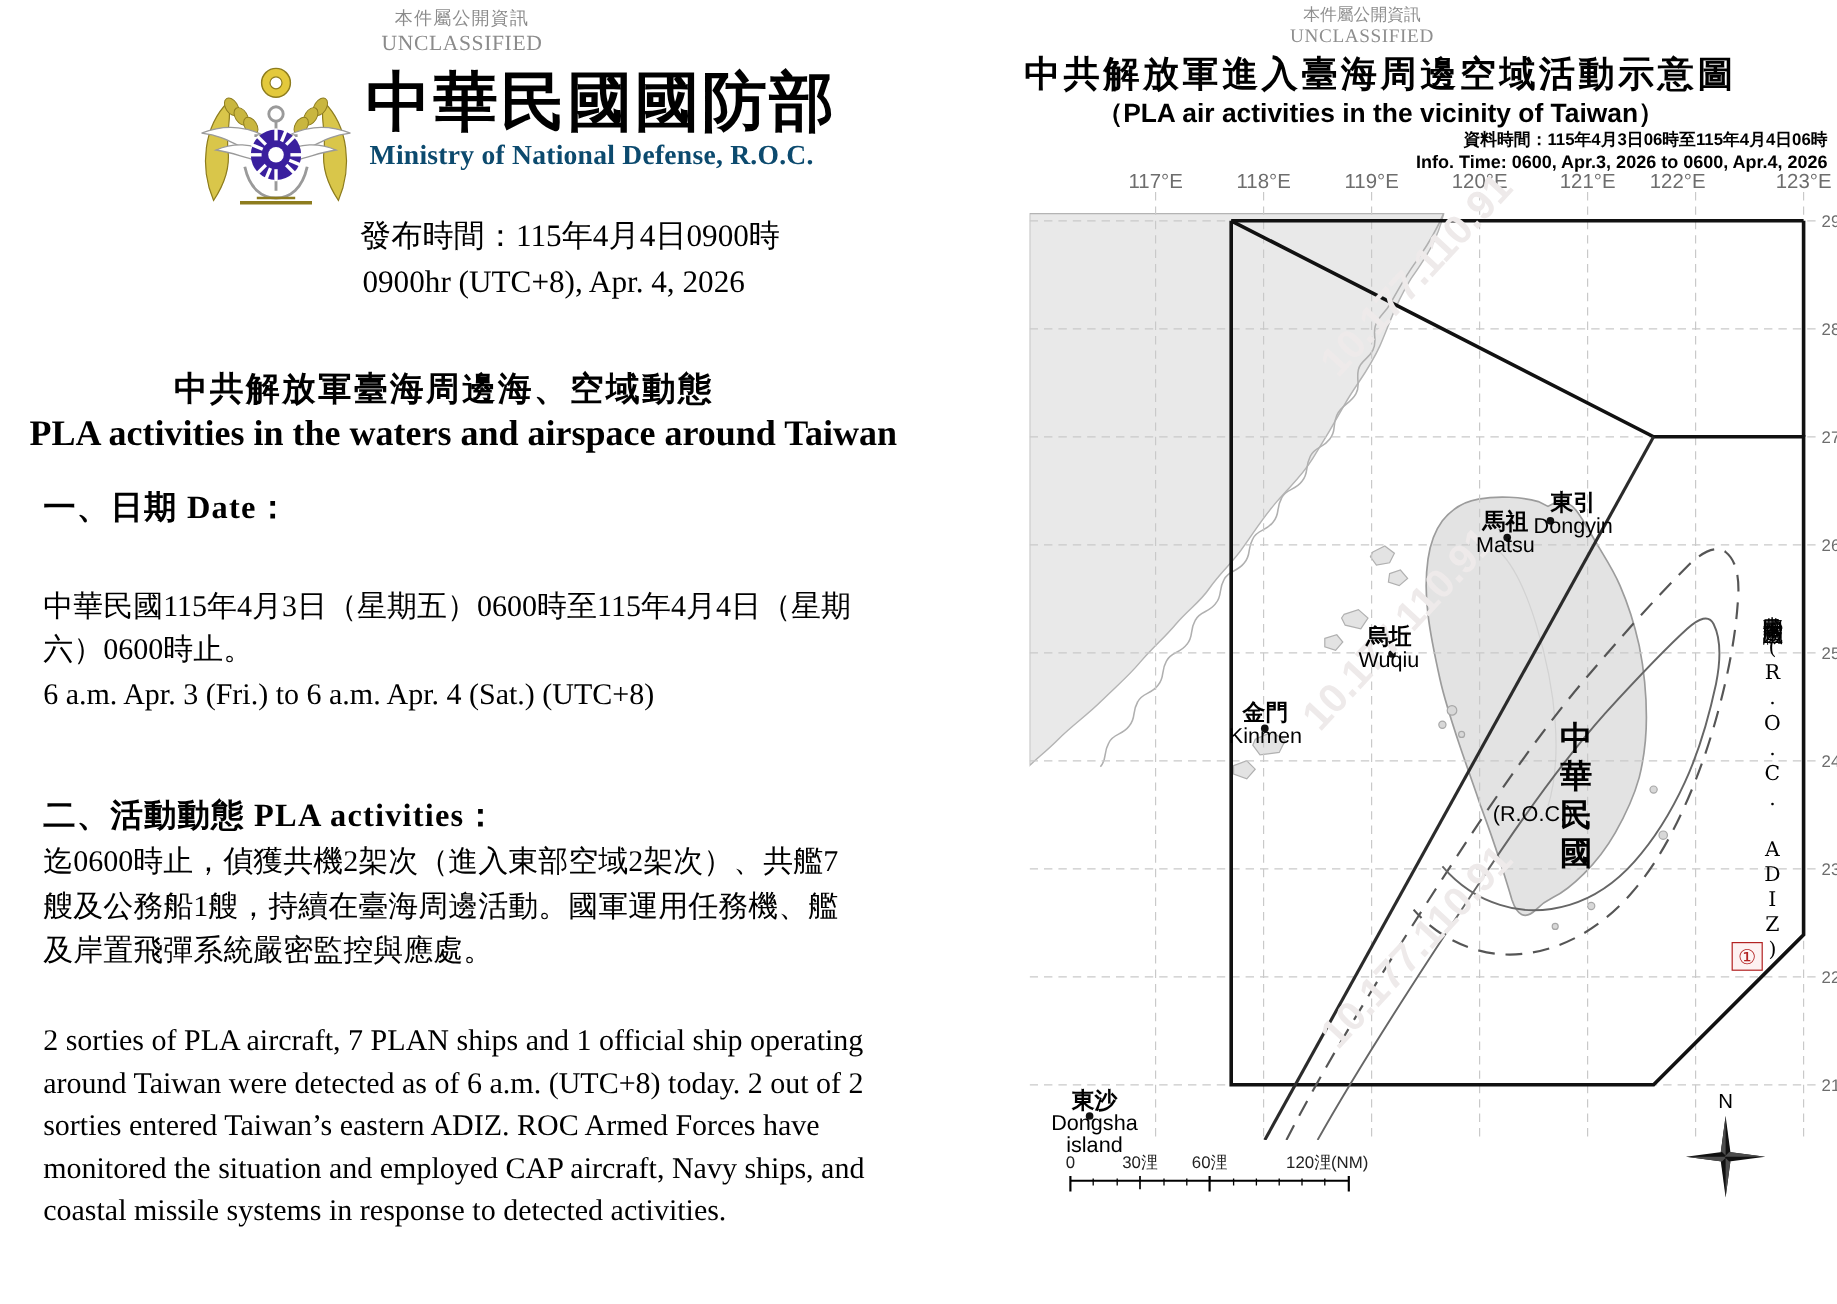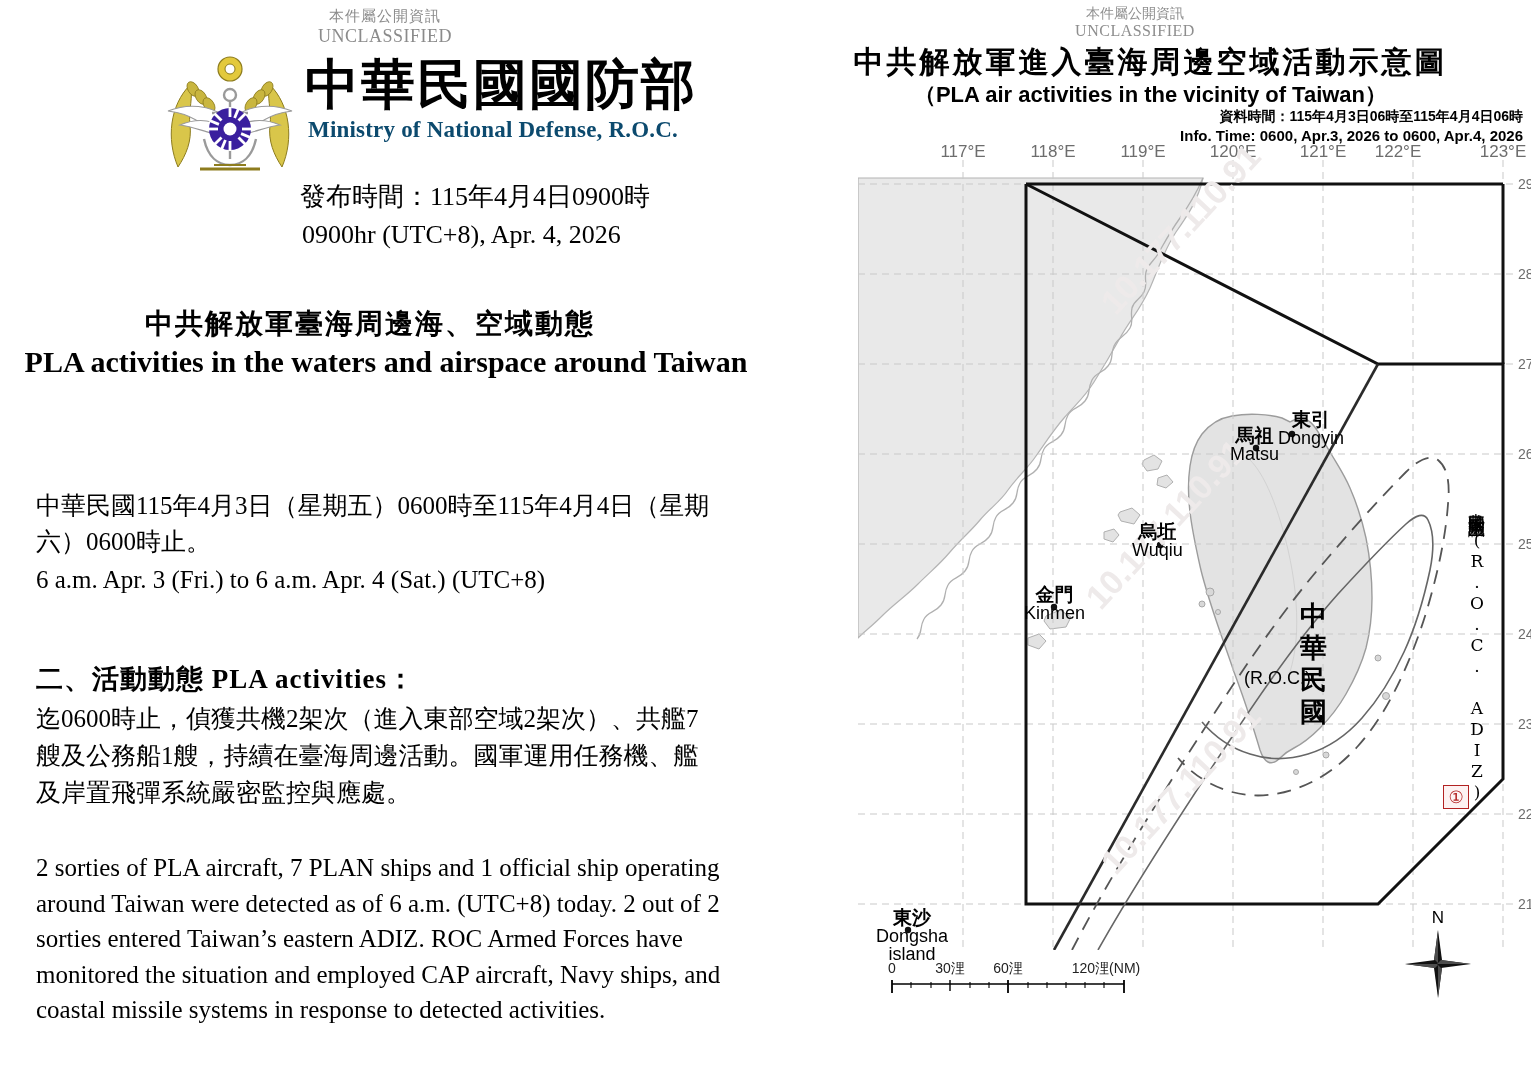--- a/index.html
+++ b/index.html
@@ -186,20 +186,21 @@
     </div>
 
     <div class="pub">
       <div>發布時間：115年4月4日0900時</div>
       <div class="l2">0900hr (UTC+8), Apr. 4, 2026</div>
     </div>
 
     <div class="title-cn">中共解放軍臺海周邊海、空域動態</div>
     <div class="title-en">PLA activities in the waters and airspace around Taiwan</div>
 
+    <div class="sec sec1">一、日期 Date：</div>
     <div class="para p-date-cn">中華民國115年4月3日（星期五）0600時至115年4月4日（星期六）0600時止。</div>
     <div class="para p-date-en">6 a.m. Apr. 3 (Fri.) to 6 a.m. Apr. 4 (Sat.) (UTC+8)</div>
 
     <div class="sec sec2">二、活動動態 PLA activities：</div>
     <div class="para p-act-cn">迄0600時止，偵獲共機2架次（進入東部空域2架次）、共艦7艘及公務船1艘，持續在臺海周邊活動。國軍運用任務機、艦及岸置飛彈系統嚴密監控與應處。</div>
     <div class="para p-act-en">2 sorties of PLA aircraft, 7 PLAN ships and 1 official ship operating around Taiwan were detected as of 6 a.m. (UTC+8) today. 2 out of 2 sorties entered Taiwan’s eastern ADIZ. ROC Armed Forces have monitored the situation and employed CAP aircraft, Navy ships, and coastal missile systems in response to detected activities.</div>
   </div>
 
   <div class="right">
 

